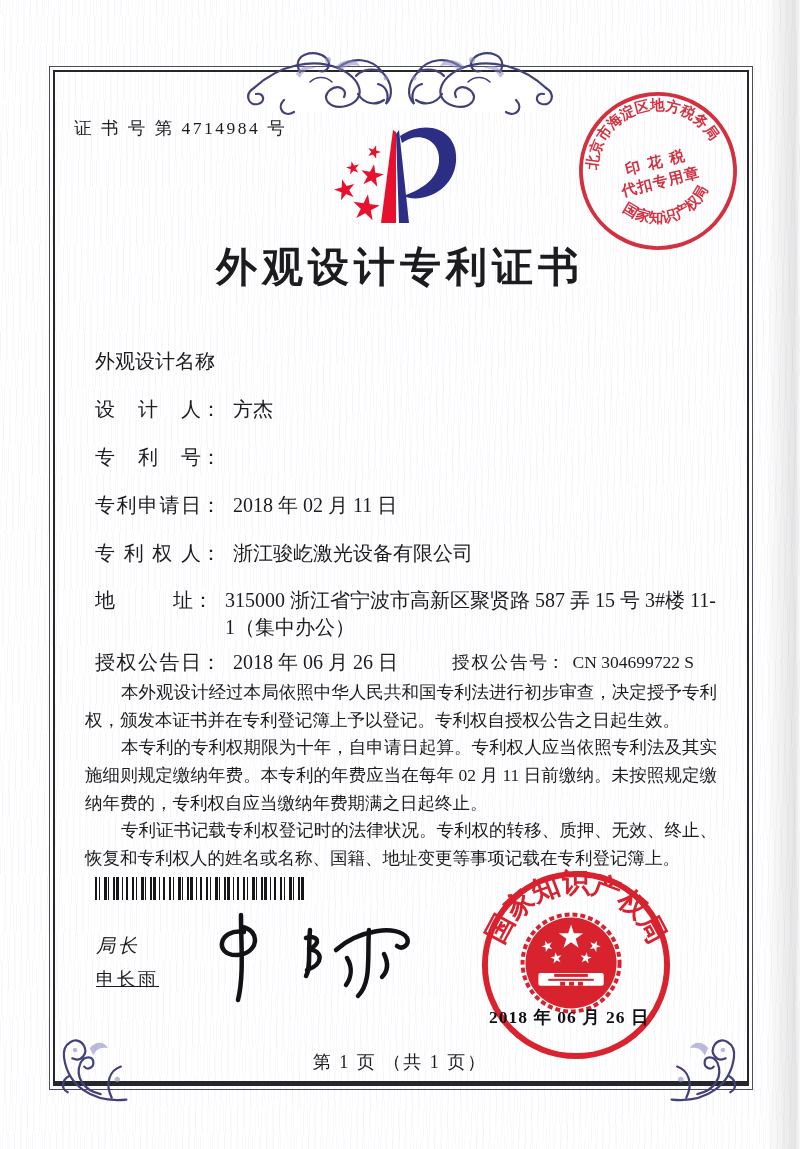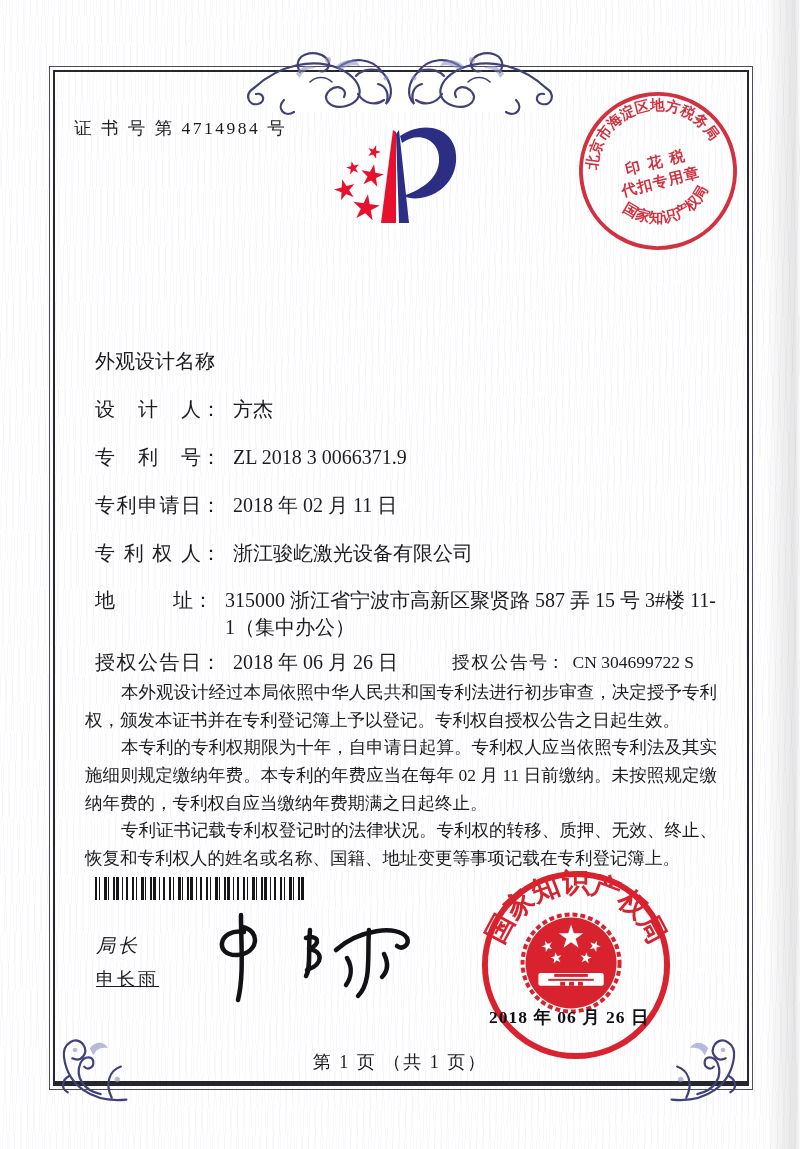--- a/index.html
+++ b/index.html
@@ -153,34 +153,34 @@
         <textPath href="#taxTop" startOffset="50%" text-anchor="middle">北京市海淀区地方税务局</textPath>
       </text>
       <text font-size="14.5">
         <textPath href="#taxBot" startOffset="50%" text-anchor="middle">国家知识产权局</textPath>
       </text>
       <text x="86" y="82" text-anchor="middle" font-size="15" letter-spacing="2">印 花 税</text>
       <text x="86" y="102" text-anchor="middle" font-size="15" letter-spacing="1">代扣专用章</text>
     </g>
   </svg>
 
+  <div class="title">外观设计专利证书</div>
 
   <div class="field-row" style="top:348px">
     <span class="flabel">外观设计名称</span>
       <span class="fcolon">：</span>
   </div>
   <div class="field-row" style="top:396px">
     <span class="flabel">设计人</span>
       <span class="fcolon">：</span>
     <span class="fvalue">方杰</span>
   </div>
   <div class="field-row" style="top:444px">
     <span class="flabel">专利号</span>
       <span class="fcolon">：</span>
-    <span class="fvalue">ZL 2018 3 0066371.9</span>
   </div>
   <div class="field-row" style="top:492px">
     <span class="flabel">专利申请日</span>
       <span class="fcolon">：</span>
     <span class="fvalue">2018 年 02 月 11 日</span>
   </div>
   <div class="field-row" style="top:540px">
     <span class="flabel">专利权人</span>
       <span class="fcolon">：</span>
     <span class="fvalue">浙江骏屹激光设备有限公司</span>

